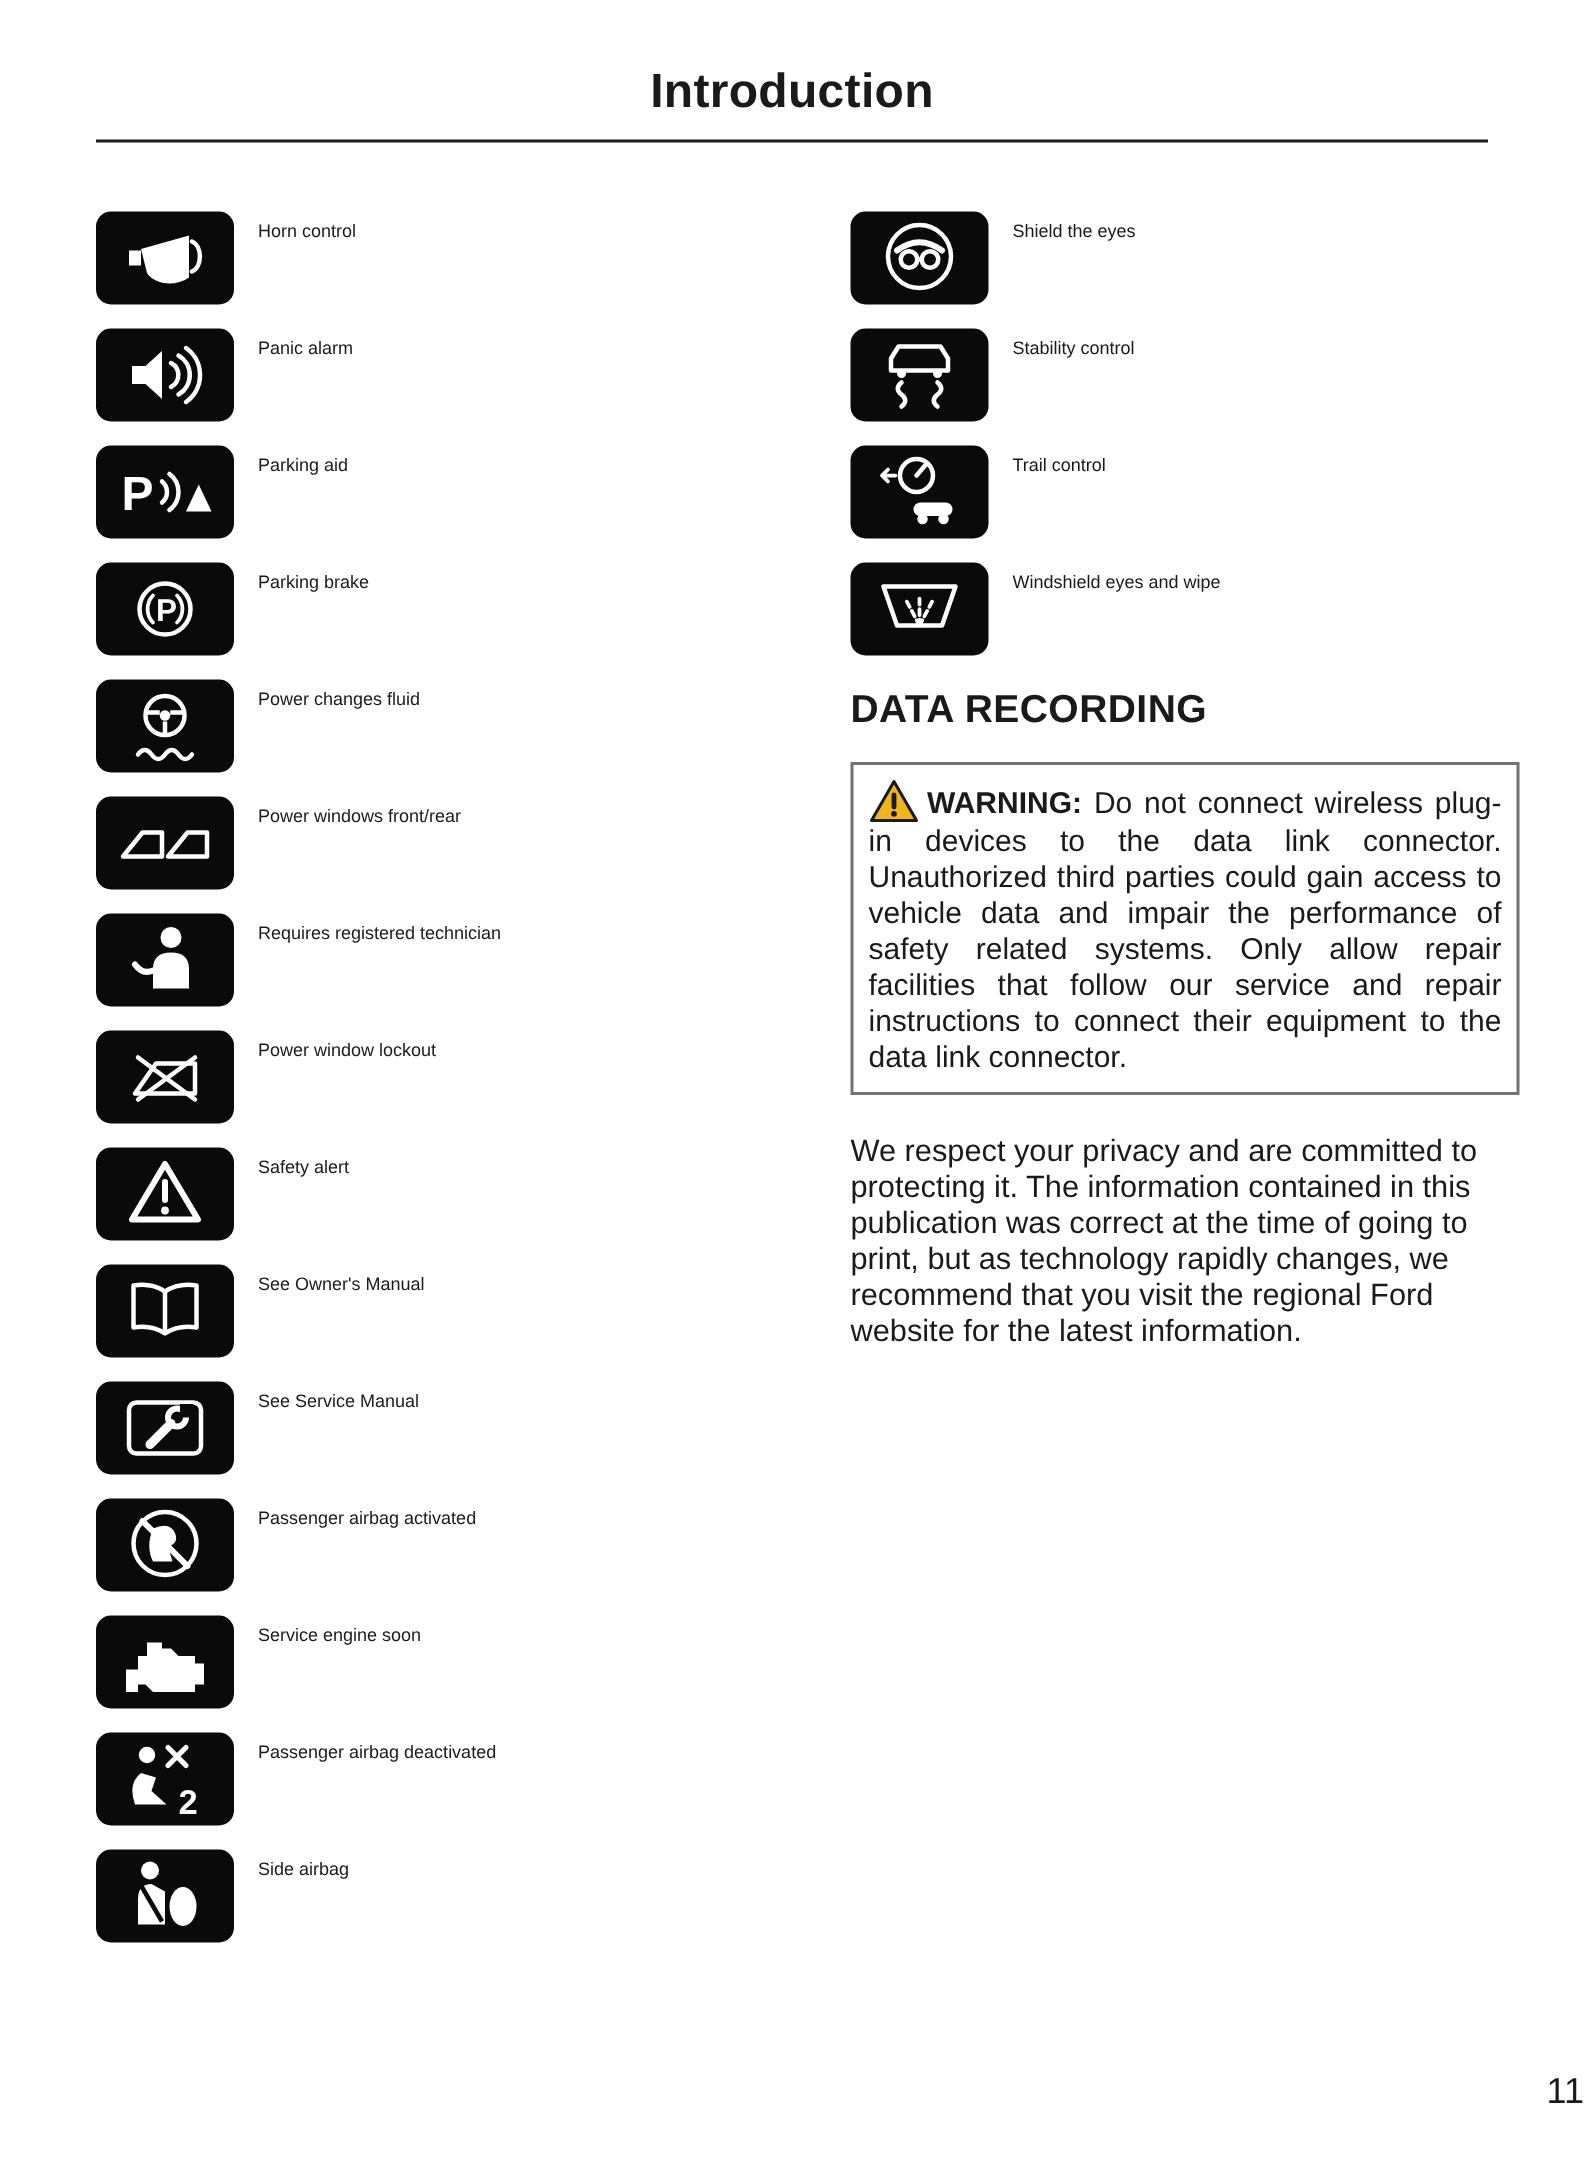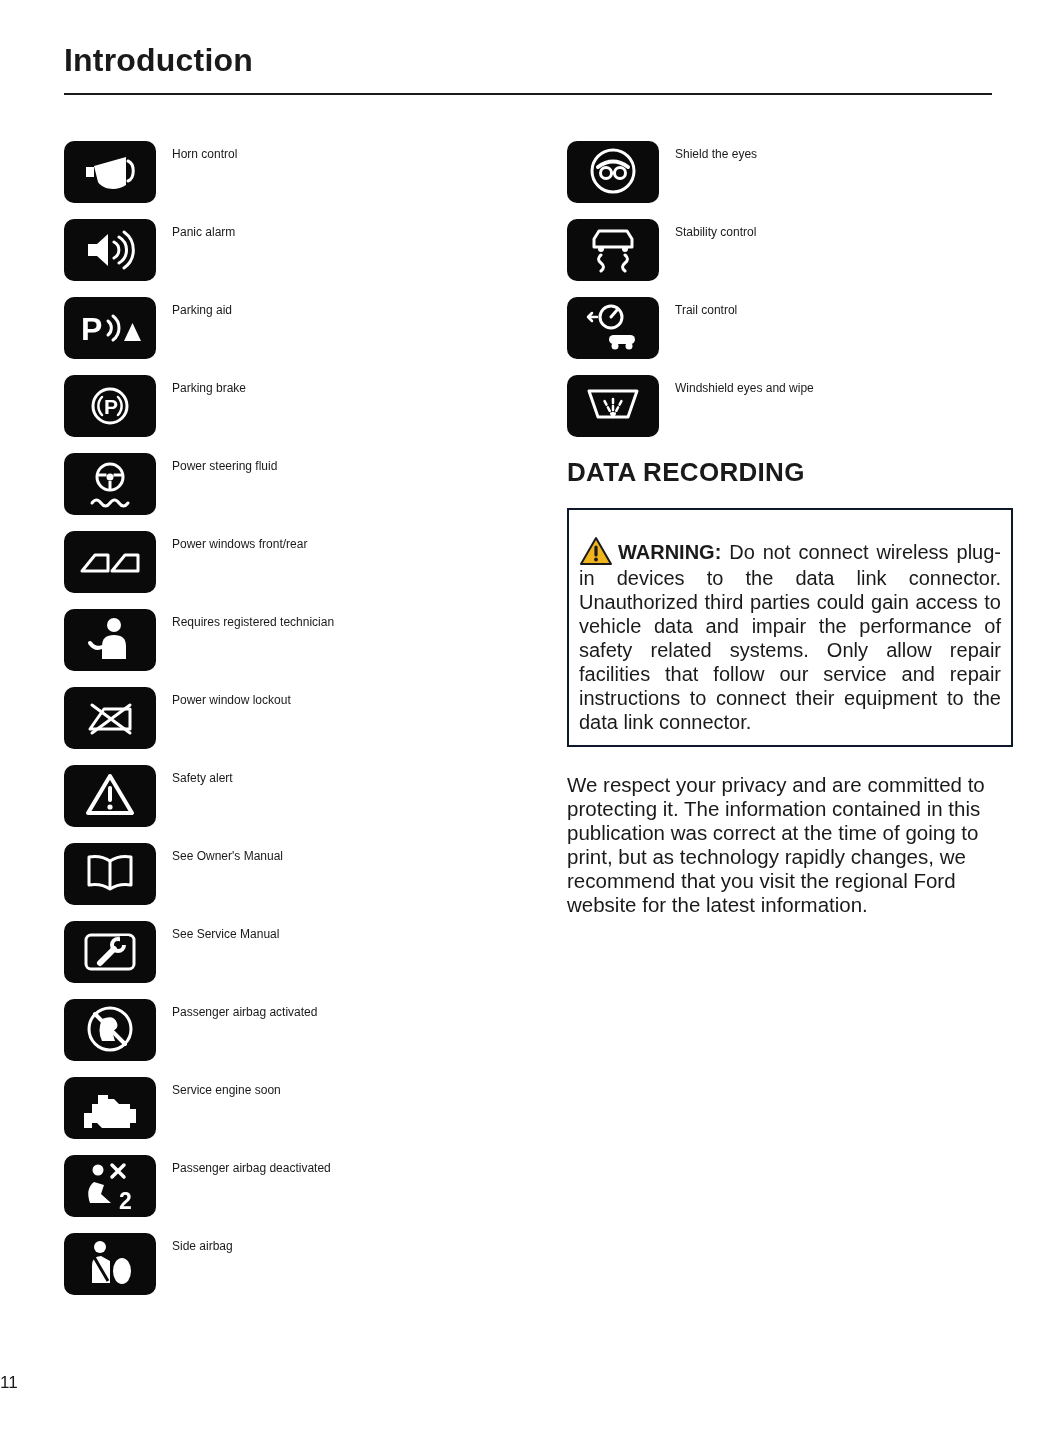--- a/index.html
+++ b/index.html
@@ -4,45 +4,45 @@
 <style>
   * { margin:0; padding:0; box-sizing:border-box; }
   html,body { background:#ffffff; }
   body {
     width:1056px; height:1449px;
     font-family:"Liberation Sans", sans-serif;
     color:#1a1a1a;
   }
   .page { position:relative; width:1056px; height:1449px; padding:42px 64px 0 64px; overflow:hidden; }
 
-  .title { font-size:32px; font-weight:bold; letter-spacing:.2px; }
+  .title { text-align:center; font-size:32px; font-weight:bold; letter-spacing:.2px; }
   .rule  { border-top:2px solid #1a1a1a; margin-top:14px; }
 
   .columns { display:flex; margin-top:46px; }
   .col-left  { width:503px; flex:0 0 503px; }
   .col-right { width:449px; flex:0 0 449px; }
 
   .item { display:flex; align-items:flex-start; height:62px; margin-bottom:16px; }
   .tile {
     width:92px; height:62px; flex:0 0 92px;
     background:#0a0a0a; border-radius:10px; display:block;
   }
   .tile svg { display:block; width:92px; height:62px; }
   .label { font-size:12px; line-height:1.25; margin-left:16px; margin-top:6px; }
 
   .section-heading { font-size:26px; font-weight:bold; margin:20px 0 20px 0; letter-spacing:.3px; }
 
-  .warning-box { border:2px solid #0f172a; padding:26px 10px 11px 10px; width:446px; }
+  .warning-box { border:2px solid #737373; padding:9px 10px 11px 10px; width:446px; }
   .warning-box p { font-size:20px; line-height:24px; text-align:justify; }
   .warning-tri { display:inline-block; vertical-align:-7px; margin-right:5px; }
   .warning-box strong { font-weight:bold; }
 
   .privacy { font-size:20.5px; line-height:24px; width:446px; margin-top:26px; }
 
-  .footer { position:absolute; left:0; bottom:56px; width:100%; text-align:left; font-size:17px; }
+  .footer { position:absolute; left:0; bottom:40px; width:100%; text-align:right; font-size:24px; }
 </style>
 </head>
 <body>
 
 <div class="page">
 
   <h1 class="title">Introduction</h1>
   <div class="rule"></div>
 
   <div class="columns">
@@ -98,21 +98,21 @@
 
       <div class="item">
         <span class="tile">
           <svg viewBox="0 0 92 62">
             <circle cx="46" cy="24" r="13" stroke="#fff" stroke-width="3" fill="none"></circle>
             <circle cx="46" cy="24" r="3.5" fill="#fff"></circle>
             <path d="M33.5 22 h9 M49.5 22 h9 M46 28 v8" stroke="#fff" stroke-width="3" fill="none"></path>
             <path d="M28 50 q4.5 -6 9 0 t9 0 t9 0 t9 0" stroke="#fff" stroke-width="3" fill="none" stroke-linecap="round"></path>
           </svg>
         </span>
-        <span class="label">Power steering fluid</span>
+        <span class="label">Power changes fluid</span>
       </div>
 
       <div class="item">
         <span class="tile">
           <svg viewBox="0 0 92 62">
             <path d="M18 40 L31 24 h13 v16 z" stroke="#fff" stroke-width="3" fill="none" stroke-linejoin="round"></path>
             <path d="M48 40 L61 24 h13 v16 z" stroke="#fff" stroke-width="3" fill="none" stroke-linejoin="round"></path>
           </svg>
         </span>
         <span class="label">Power windows front/rear</span>

